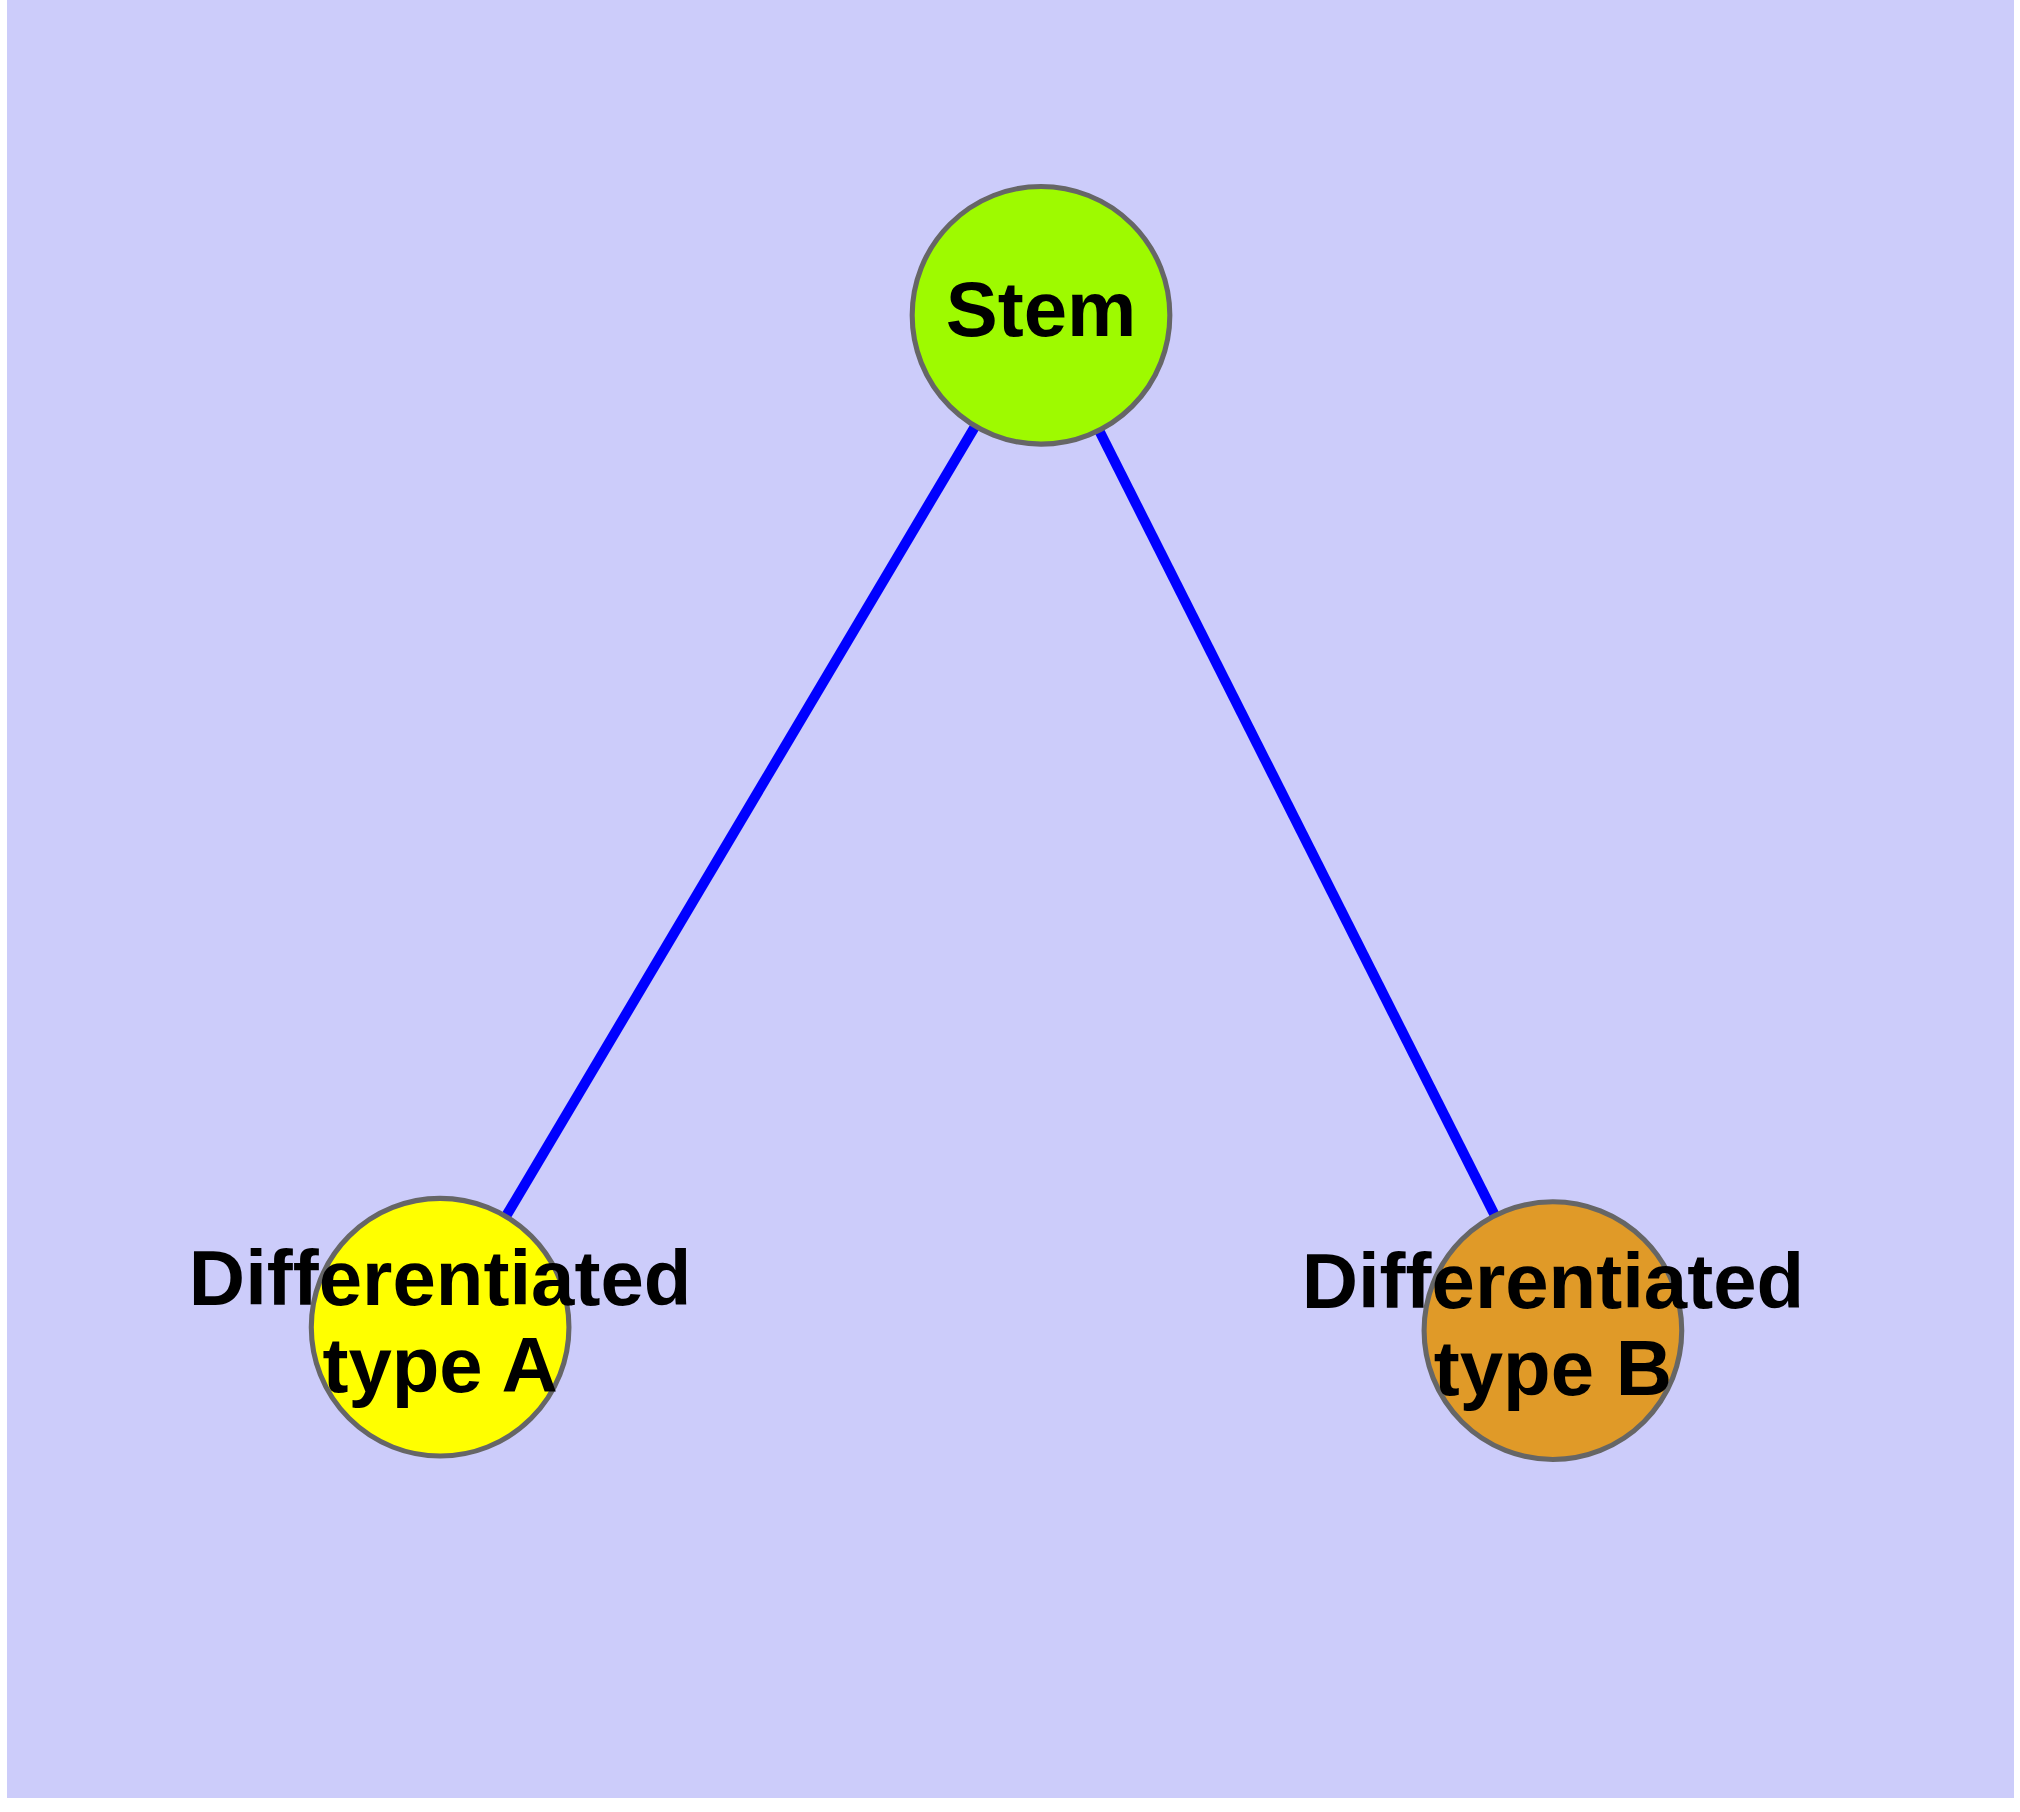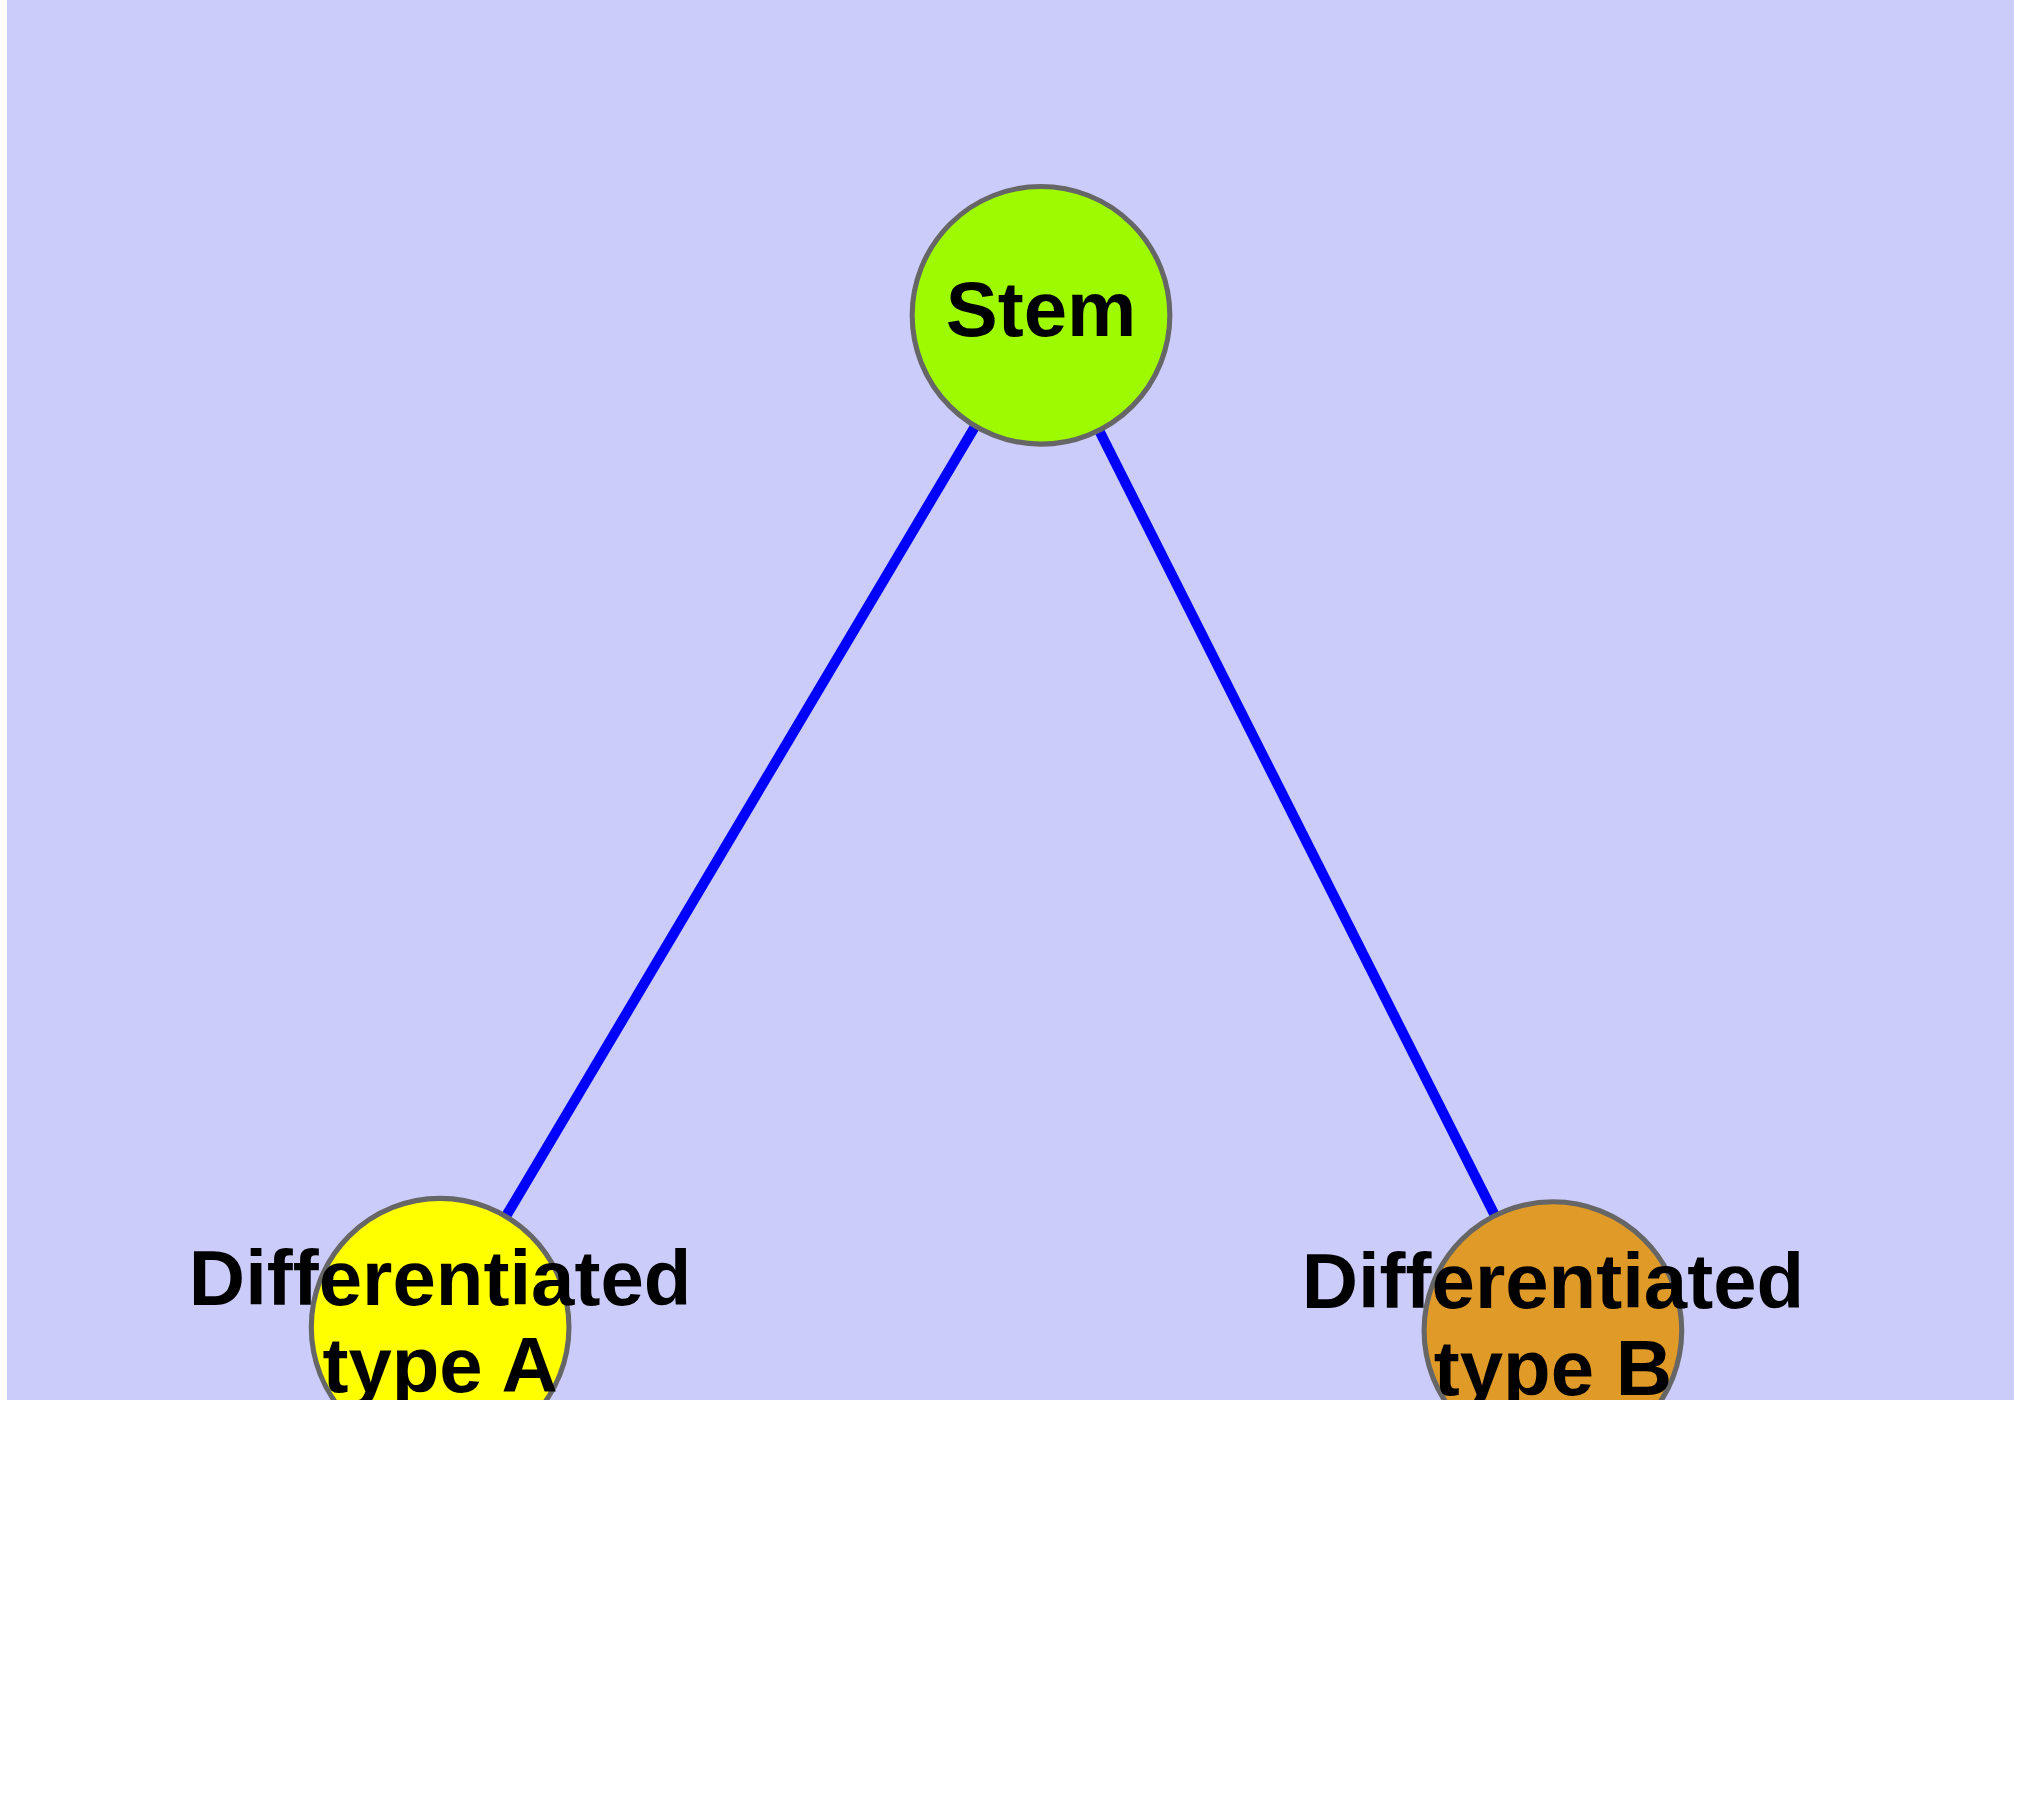--- a/index.html
+++ b/index.html
@@ -4,21 +4,21 @@
 <title>Cell Differentiation Graph</title>
 <style>
   html, body {
     margin: 0;
     padding: 0;
     background: #ffffff;
   }
   #canvas {
     position: relative;
     width: 2021px;
-    height: 1400px;
+    height: 1812px;
     background: #ffffff;
     overflow: hidden;
     font-family: "Liberation Sans", sans-serif;
   }
   #plot-area {
     position: absolute;
     left: 6.8px;
     top: 0px;
     width: 2007px;
     height: 1798px;

